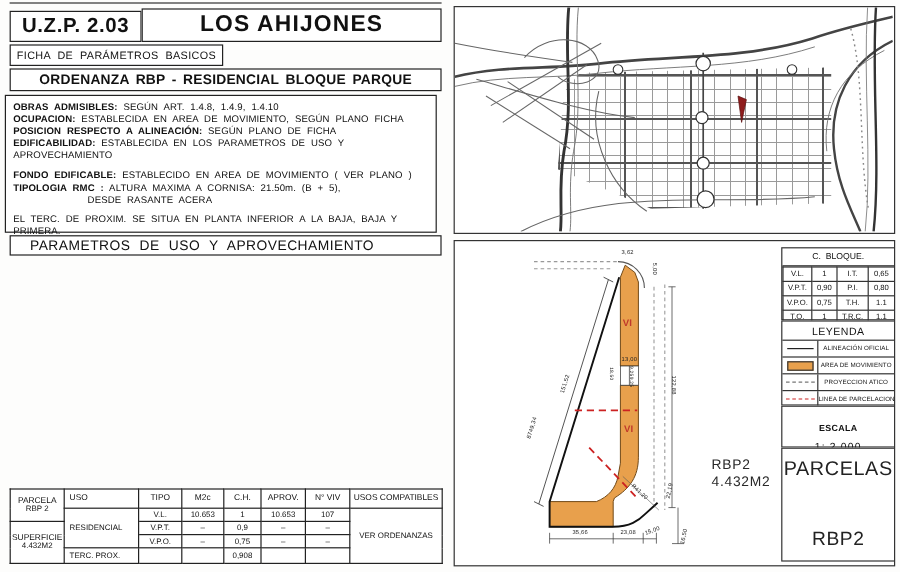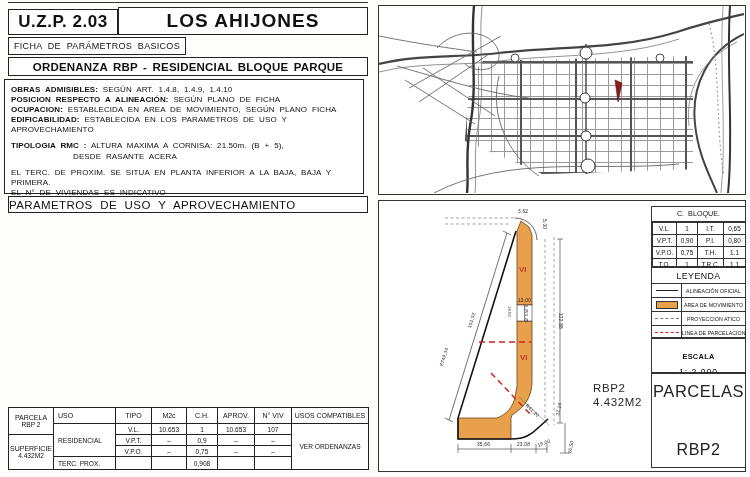--- a/index.html
+++ b/index.html
@@ -10,21 +10,21 @@
   
   .toprule{position:absolute;left:8px;top:2px;width:360px;border-top:1.5px solid #333;}
   .h-code{left:8px;top:9px;width:110px;height:26px;font-weight:bold;font-size:17px;letter-spacing:.5px;}
   .h-title{left:118px;top:7px;width:250px;height:28px;font-weight:bold;font-size:19px;letter-spacing:1px;}
   .h-sub1{left:8px;top:37px;width:178px;height:18px;font-size:9px;word-spacing:3px;letter-spacing:.3px;}
   .h-sub2{left:186px;top:37px;width:182px;height:18px;font-size:9px;word-spacing:3px;letter-spacing:.3px;}
   .h-ord{left:8px;top:57px;width:360px;height:19px;font-weight:bold;font-size:11.5px;word-spacing:2px;letter-spacing:.2px;}
   .specs{left:4px;top:79px;width:360px;height:115px;padding:5px 0 0 6px;font-size:8px;line-height:10.1px;word-spacing:2.5px;letter-spacing:.1px;}
   .specs .gap{height:6px;}
   .specs .ind{padding-left:62px;}
-  .params-bar{left:8px;top:196px;width:360px;height:17px;display:flex;align-items:center;font-size:11.5px;word-spacing:4px;letter-spacing:.4px;}
+  .params-bar{left:8px;top:196px;width:360px;height:17px;display:flex;align-items:center;padding-left:16px;font-size:11.5px;word-spacing:4px;letter-spacing:.4px;}
   
   .ptable{position:absolute;left:8px;top:407px;border-collapse:collapse;table-layout:fixed;background:#fff;}
   .ptable td{border:1px solid #222;font-size:6.6px;text-align:center;padding:0 1px;overflow:hidden;white-space:nowrap;}
   .ptable .hd{font-size:7px;}
   .ptable .lf{text-align:left;padding-left:4px;}
   
   .map-box{left:378px;top:5px;width:368px;height:190px;border:1.5px solid #333;overflow:hidden;}
   .grid{position:absolute;left:86px;top:50px;width:228px;height:118px;
     background-image:
       repeating-linear-gradient(90deg,#555 0 1.6px,transparent 1.6px 55px),
@@ -67,24 +67,25 @@
 <div class="page">
 
   <div class="toprule"></div>
   <div class="box thick center h-code">U.Z.P. 2.03</div>
   <div class="box thick center h-title">LOS AHIJONES</div>
   <div class="box center h-sub1">FICHA DE PARÁMETROS BASICOS</div>
   <div class="box center h-ord">ORDENANZA RBP - RESIDENCIAL BLOQUE PARQUE</div>
 
   <div class="box specs">
     <div><b>OBRAS ADMISIBLES:</b> <span>SEGÚN ART. 1.4.8, 1.4.9, 1.4.10</span></div>
+    <div><b>OCUPACION:</b> <span>ESTABLECIDA EN AREA DE MOVIMIENTO, SEGÚN PLANO FICHA</span></div>
     <div><b>POSICION RESPECTO A ALINEACIÓN:</b> <span>SEGÚN PLANO DE FICHA</span></div>
-    <div><b>OCUPACION:</b> <span>ESTABLECIDA EN AREA DE MOVIMIENTO, SEGÚN PLANO FICHA</span></div>
     <div><b>EDIFICABILIDAD:</b> <span>ESTABLECIDA EN LOS PARAMETROS DE USO Y APROVECHAMIENTO</span></div>
     <div class="gap"></div>
+    <div><b>FONDO EDIFICABLE:</b> <span>ESTABLECIDO EN AREA DE MOVIMIENTO ( VER PLANO )</span></div>
     <div><b>TIPOLOGIA RMC :</b> <span>ALTURA MAXIMA A CORNISA: 21.50m.   (B + 5),</span></div>
     <div class="ind"><span>DESDE RASANTE ACERA</span></div>
     <div class="gap"></div>
     <div><span>EL TERC. DE PROXIM. SE SITUA EN PLANTA INFERIOR A LA BAJA, BAJA Y PRIMERA.</span></div>
     <div><span>EL N° DE VIVIENDAS ES INDICATIVO</span></div>
   </div>
 
   <div class="box params-bar">PARAMETROS DE USO Y APROVECHAMIENTO</div>
 
   <table class="ptable">

